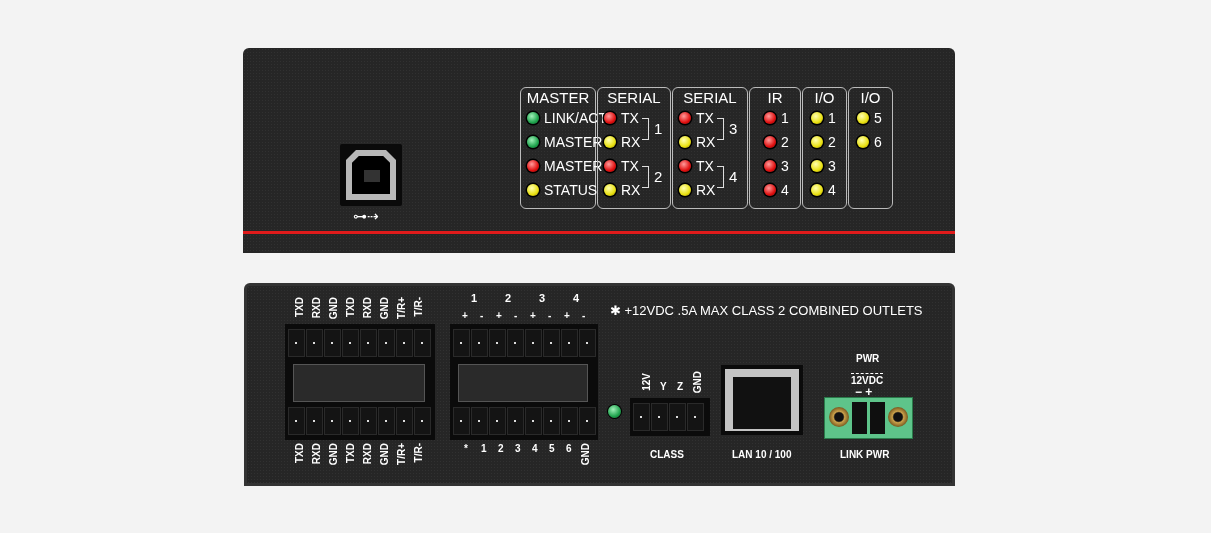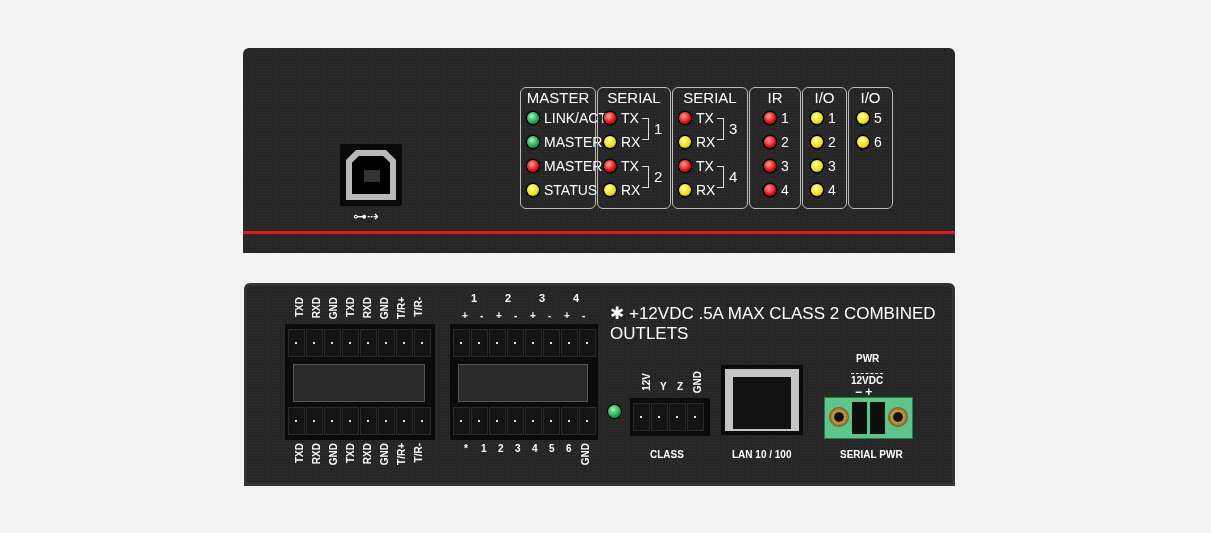--- a/index.html
+++ b/index.html
@@ -249,21 +249,21 @@
     <span class="txt" style="left:220px;top:160px">*</span>
     <span class="txt" style="left:237px;top:160px">1</span>
     <span class="txt" style="left:254px;top:160px">2</span>
     <span class="txt" style="left:271px;top:160px">3</span>
     <span class="txt" style="left:288px;top:160px">4</span>
     <span class="txt" style="left:305px;top:160px">5</span>
     <span class="txt" style="left:322px;top:160px">6</span>
     <span class="lbl-v" style="left:336px;top:160px">GND</span>
   </div>
 
-  <div class="txt" style="left:366px;top:20px;font-weight:normal;font-size:17px;">✱ +12VDC .5A MAX CLASS 2 COMBINED OUTLETS</div>
+  <div class="txt" style="left:366px;top:20px;font-weight:normal;font-size:13px;">✱ +12VDC .5A MAX CLASS 2 COMBINED OUTLETS</div>
 
   <div class="hzled"></div>
   <div>
     <span class="lbl-v" style="left:397px;top:90px">12V</span>
     <span class="txt" style="left:416px;top:98px">Y</span>
     <span class="txt" style="left:433px;top:98px">Z</span>
     <span class="lbl-v" style="left:448px;top:88px">GND</span>
   </div>
   <div class="term" style="left:386px;top:115px;width:80px;height:38px;">
     <div class="cell" style="left:3px;top:5px"></div>
@@ -281,14 +281,14 @@
 
   <div class="txt" style="left:612px;top:70px">PWR</div>
   <div class="txt" style="left:607px;top:90px;border-top:1px dashed #fff;padding-top:1px">12VDC</div>
   <div class="txt" style="left:611px;top:102px;font-size:12px">−  +</div>
   <div class="pwr">
     <div class="screw" style="left:4px"></div>
     <div class="pwrslot" style="left:27px"></div>
       <div class="pwrslot" style="left:45px"></div>
     <div class="screw" style="left:63px"></div>
   </div>
-  <div class="txt" style="left:596px;top:166px">SERIAL PWR</div>
+  <div class="txt" style="left:596px;top:166px">LINK PWR</div>
 </div>
 
 </body></html>

